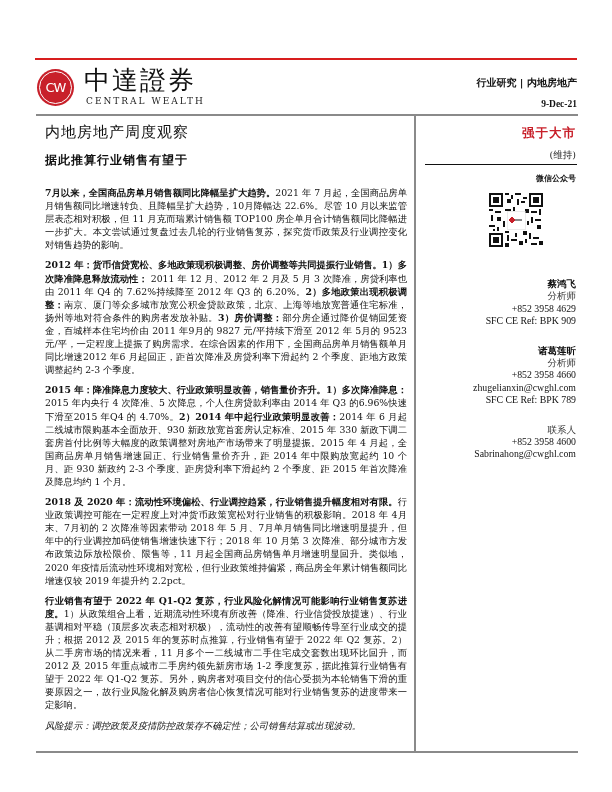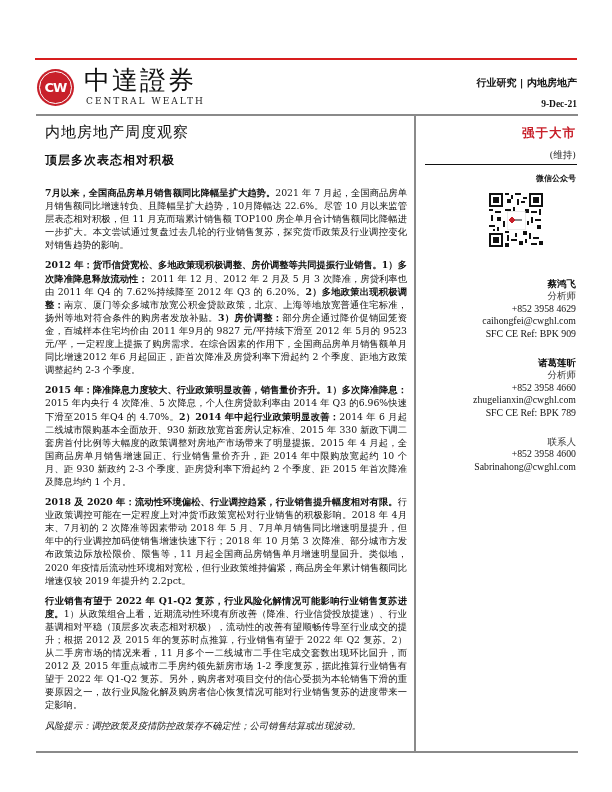--- a/index.html
+++ b/index.html
@@ -9,21 +9,21 @@
   .red-rule { left: 35px; top: 58px; width: 542px; height: 2px; background: #d81e1e; }
   .gray-rule-top { left: 36px; top: 114px; width: 542px; height: 2px; background: #8a8a8a; }
   .gray-rule-bottom { left: 36px; top: 751px; width: 542px; height: 2px; background: #8a8a8a; }
   .vdivider { left: 414px; top: 116px; width: 2px; height: 636px; background: #8a8a8a; }
   .thin-rule-right { left: 425px; top: 164px; width: 152px; height: 1px; background: #111; }
 
   .logo-circle { left: 37px; top: 69px; width: 37px; height: 37px; border-radius: 50%;
                  background: #c8202a; display:flex; align-items:center; justify-content:center; }
   .logo-circle .inner { width: 31px; height: 31px; border-radius: 50%; border: 1px solid #fff;
                  display:flex; align-items:center; justify-content:center; color:#fff;
-                 font-family: "DejaVu Sans", sans-serif; font-weight: bold; font-size: 13px; letter-spacing: -1px; }
+                 font-family: "DejaVu Sans", sans-serif; font-weight: normal; font-size: 13px; letter-spacing: -1px; }
   .logo-cn { left: 84px; top: 65px; font-size: 26px; letter-spacing: 2px; color: #111;
              font-family: "DejaVu Serif", serif; line-height: 30px; }
   .logo-en { left: 86px; top: 96px; font-size: 9px; letter-spacing: 2px; color: #222;
              font-family: "DejaVu Serif", serif; }
 
   .header-cat { right: 35px; top: 76px; font-size: 10px; font-weight: bold; }
   .header-date { right: 35px; top: 99px; font-size: 9.5px; font-weight: bold; font-family: "Liberation Serif", serif; }
 
   .doc-title { left: 45px; top: 123px; font-size: 15px; font-weight: normal; letter-spacing: 1px; }
   .doc-subtitle { left: 45px; top: 152px; font-size: 12px; font-weight: bold; letter-spacing: 1px; }
@@ -58,21 +58,21 @@
 <div class="abs logo-circle">
   <div class="inner">CW</div>
 </div>
 <div class="abs logo-cn">中達證券</div>
 <div class="abs logo-en">CENTRAL WEALTH</div>
 
 <div class="abs header-cat">行业研究 | 内地房地产</div>
 <div class="abs header-date">9-Dec-21</div>
 
 <div class="abs doc-title">内地房地产周度观察</div>
-<div class="abs doc-subtitle">顶层多次表态相对积极</div>
+<div class="abs doc-subtitle">据此推算行业销售有望于</div>
 
 <div class="abs rating">强于大市</div>
 <div class="abs rating-sub">(维持)</div>
 <div class="abs wechat-label">微信公众号</div>
 
 <div class="abs qr">
   <svg width="54" height="54" viewBox="0 0 27 27" shape-rendering="crispEdges">
     <rect width="27" height="27" fill="#fff"></rect>
     <g fill="#111">
       <rect x="0" y="0" width="7" height="7"></rect>
@@ -125,21 +125,20 @@
     <circle cx="11.5" cy="13.5" r="1.3" fill="#c8202a"></circle>
     <rect x="13.2" y="13" width="3.5" height="1" fill="#888"></rect>
   </svg>
 </div>
 
 <div class="abs analysts">
   <div class="analyst">
     <div class="name">蔡鸿飞</div>
     <div class="role">分析师</div>
     <div class="info">+852 3958 4629</div>
-    <div class="info">caihongfei@cwghl.com</div>
     <div class="info">SFC CE Ref: BPK 909</div>
   </div>
   <div class="analyst">
     <div class="name">诸葛莲昕</div>
     <div class="role">分析师</div>
     <div class="info">+852 3958 4660</div>
     <div class="info">zhugelianxin@cwghl.com</div>
     <div class="info">SFC CE Ref: BPK 789</div>
   </div>
   <div class="analyst">

